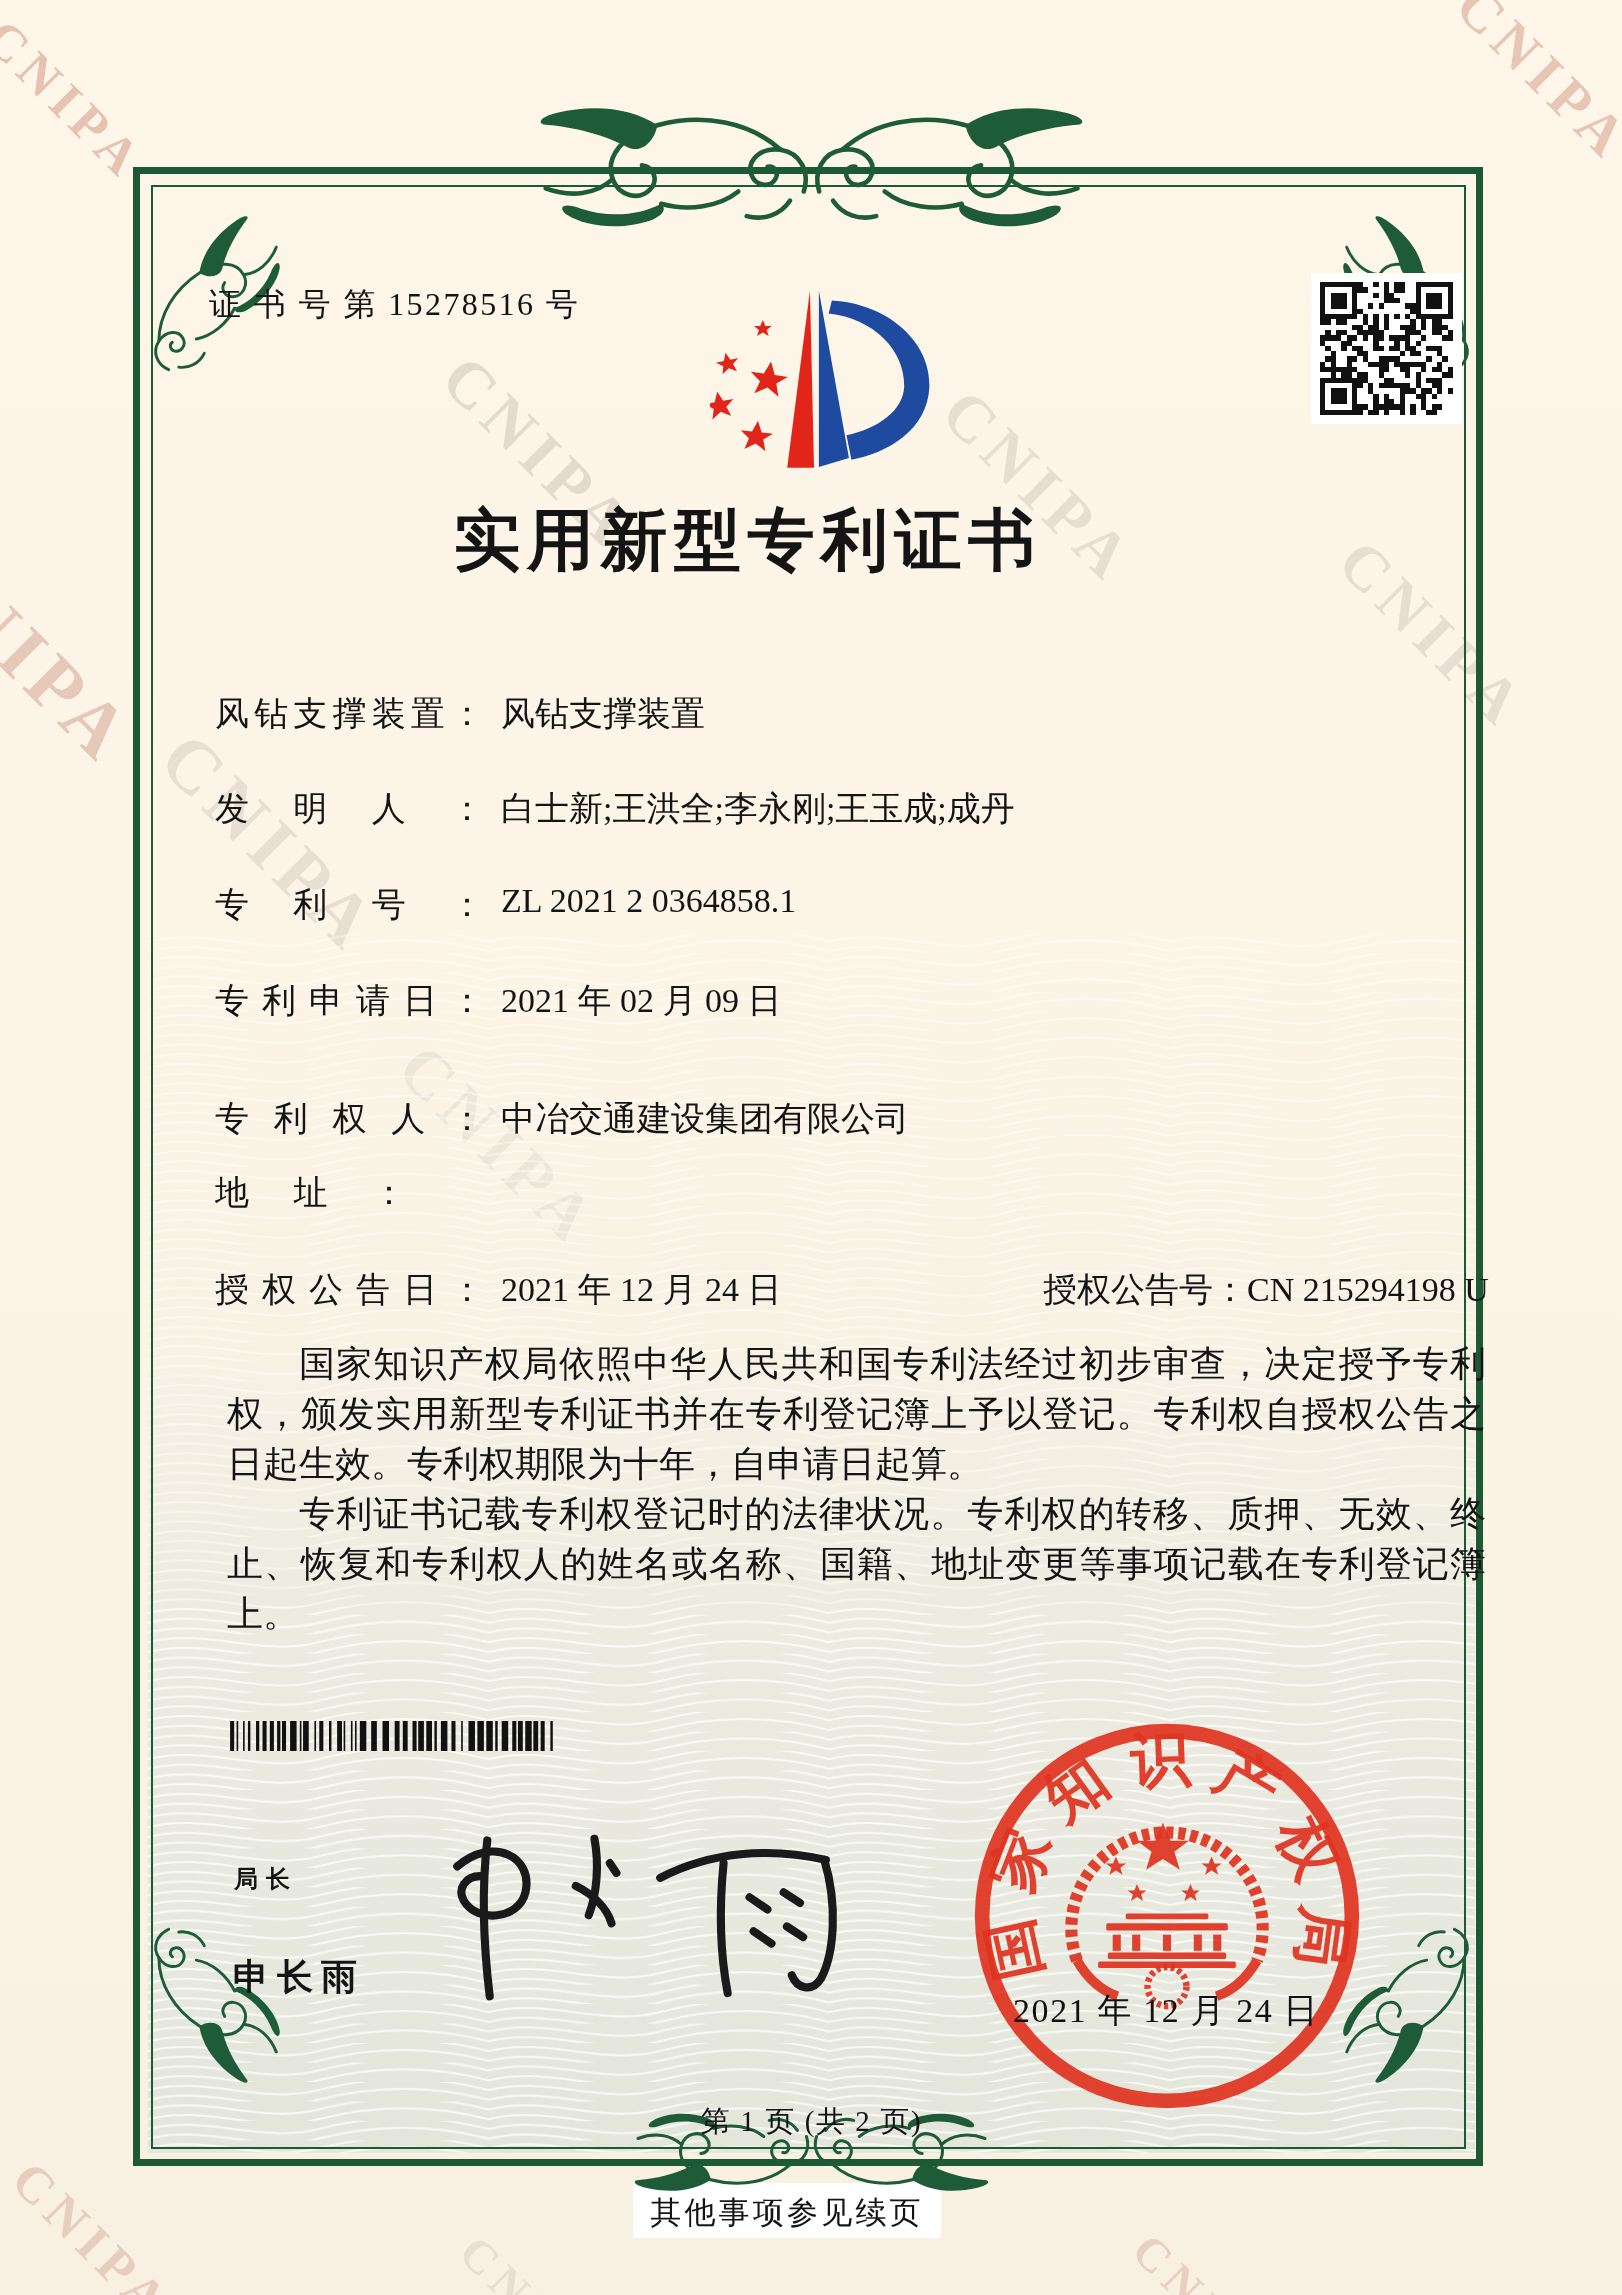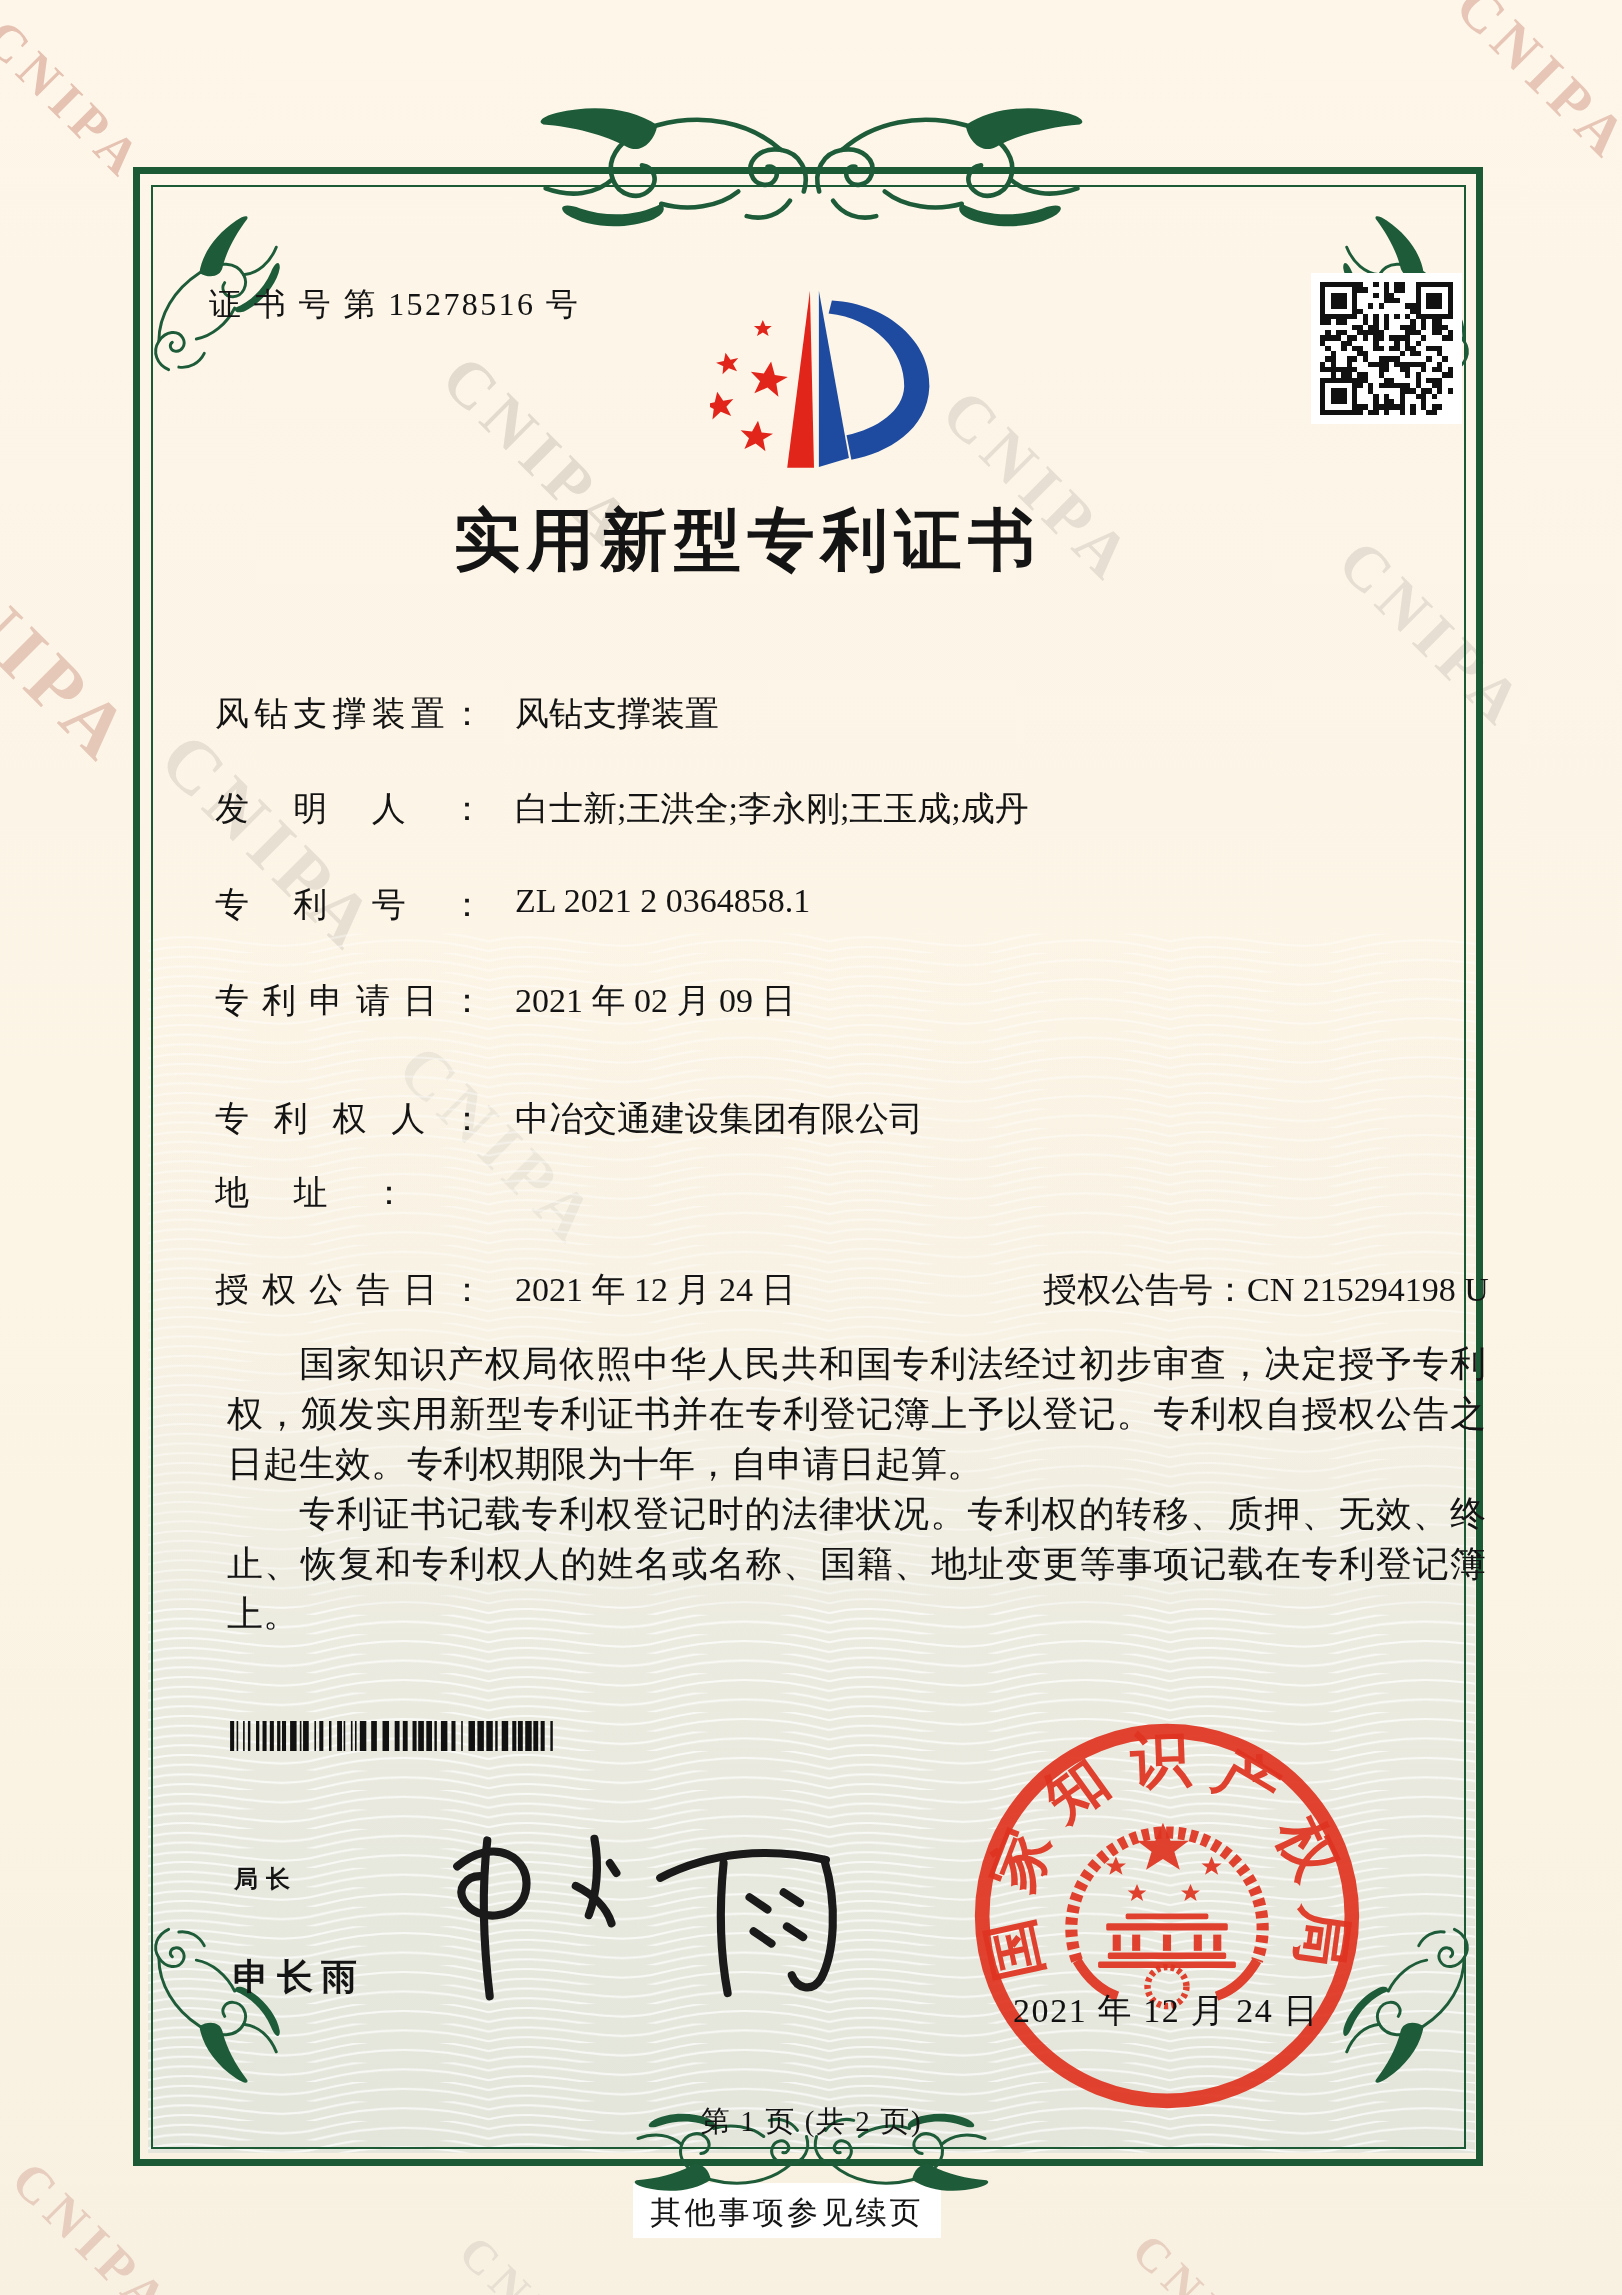--- a/index.html
+++ b/index.html
@@ -21,21 +21,21 @@
   
   #cert-no{left:209px;top:283px;font-size:32px;letter-spacing:2.4px;z-index:4;}
   #logo{left:710px;top:250px;z-index:4;}
   #qr-wrap{left:1311px;top:273px;width:151px;height:151px;background:#fff;z-index:4;}
   #qr-svg{position:absolute;left:9px;top:9px;}
   #title{left:0;top:495px;width:1495px;text-align:center;font-size:67px;font-weight:700;letter-spacing:6.5px;z-index:4;}
   
   .frow{position:absolute;left:215px;font-size:34px;z-index:4;white-space:nowrap;}
   .flabel{display:inline-block;width:269px;text-align:justify;text-align-last:justify;vertical-align:top;}
   .frow.addr .flabel{width:191px;}
-  .fvalue{display:inline-block;margin-left:31px;vertical-align:top;}
+  .fvalue{display:inline-block;margin-left:17px;vertical-align:top;}
   .addr-lines{display:inline-block;margin-left:19.5px;vertical-align:top;white-space:normal;width:1006px;}
   .addr-line2{padding-left:31px;margin-top:9.7px;}
   #grant-right{position:absolute;left:828px;top:0;}
   #grant-right .nat{display:inline-block;}
   
   #body-text{left:227px;top:1339px;width:1259px;font-size:36px;line-height:50px;text-align:justify;z-index:4;}
   #body-text p{margin:0;text-indent:2em;}
   
   #barcode-svg{left:230px;top:1721px;z-index:4;}
   

